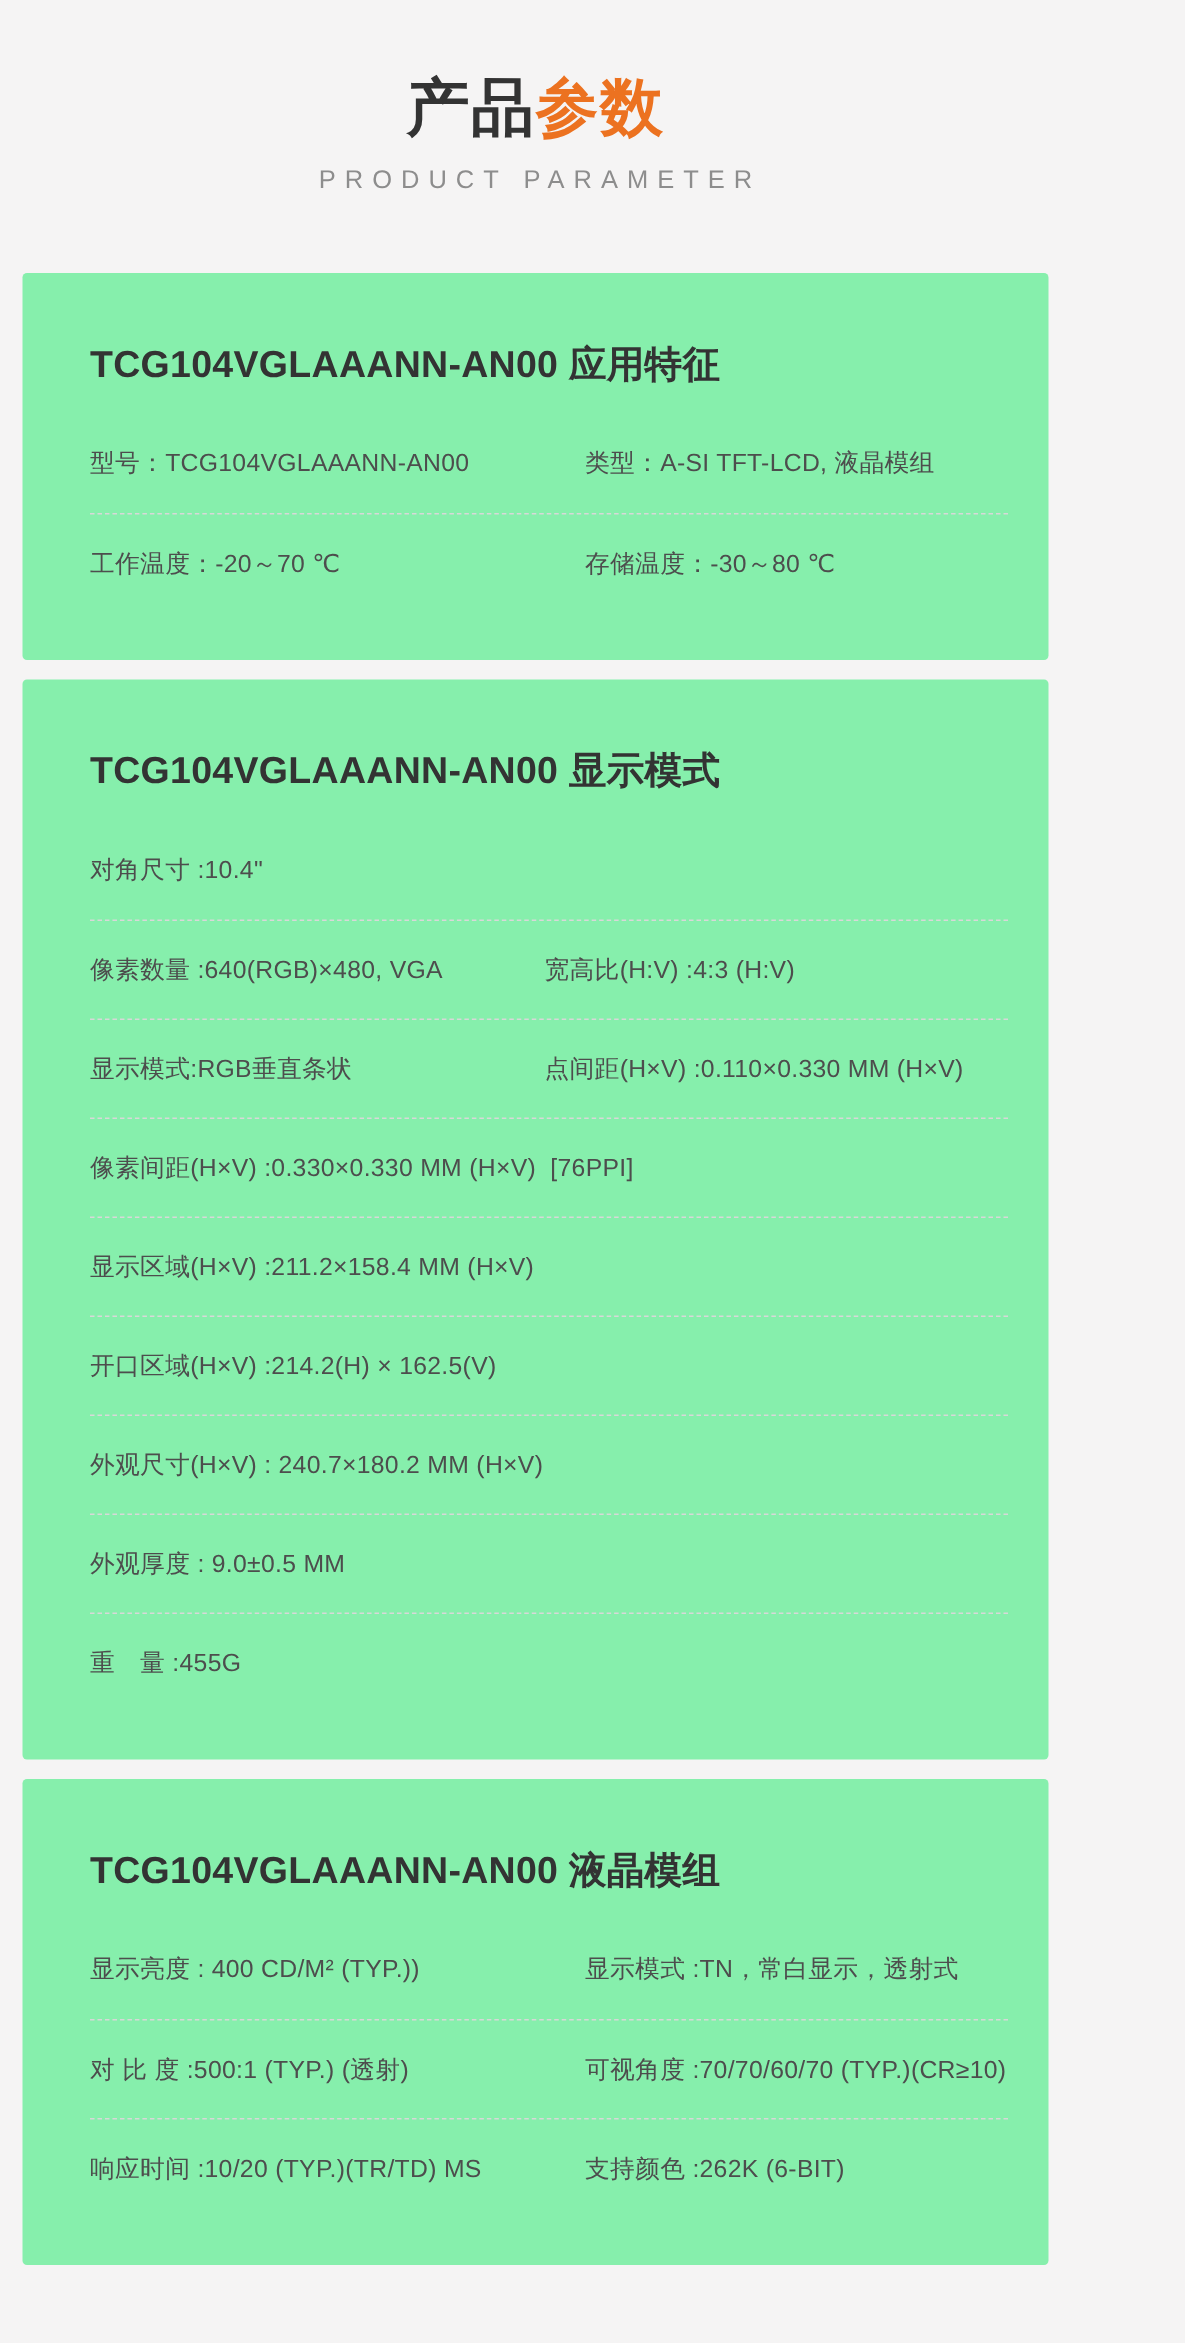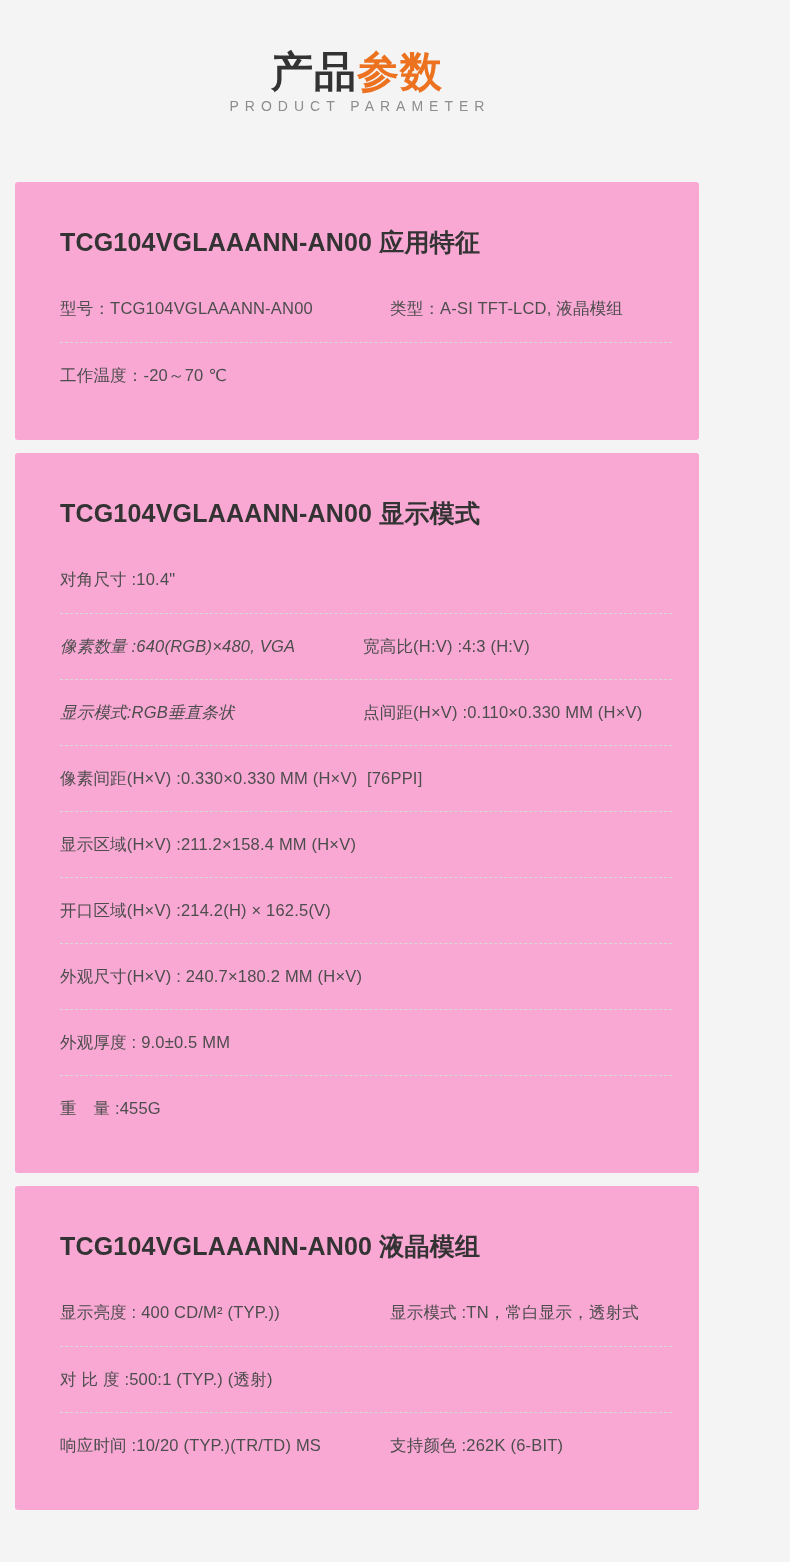--- a/index.html
+++ b/index.html
@@ -24,36 +24,36 @@
   }
   .main-title {
     font-size: 42px;
     line-height: 1.15;
     font-weight: 800;
     color: #333333;
     letter-spacing: 1px;
   }
   .main-title .orange { color: #ec7220; }
   .subtitle {
-    margin-top: 2px;
-    font-size: 14px;
+    margin-top: 14px;
+    font-size: 17px;
     color: #8d8d8d;
     letter-spacing: 6px;
     padding-left: 6px; 
   }
 
   
   .cards {
     padding: 0 15px 0 15px;
     display: flex;
     flex-direction: column;
     gap: 13px;
   }
   .card {
-    background: #f9a8d4;
+    background: #86efac;
     border-radius: 3px;
     padding: 44px 27px 32px 45px;
   }
   .card-title {
     font-size: 25px;
     font-weight: 700;
     color: #333333;
     letter-spacing: 0.2px;
     margin-bottom: 17px;
   }
@@ -64,21 +64,21 @@
   }
   .row + .row { border-top: 1px dashed #d8d8d8; }
   .cell {
     flex: 1 1 auto;
     font-size: 16.5px;
     color: #4d4d4d;
     letter-spacing: 0.2px;
     white-space: pre-wrap;
   }
   .row .cell:first-child:not(:only-child) { flex: 0 0 330px; }
-  .card--struct .row .cell:first-child:not(:only-child) { flex: 0 0 303px; font-style: italic; }
+  .card--struct .row .cell:first-child:not(:only-child) { flex: 0 0 303px; }
 </style>
 </head>
 <body>
 
 <div class="page">
 
   <div class="header">
     <div class="main-title">
       <span>产品</span><span class="orange">参数</span>
     </div>
@@ -89,20 +89,21 @@
 
     <section class="card">
       <h2 class="card-title">TCG104VGLAAANN-AN00 应用特征</h2>
       <div class="rows">
         <div class="row">
           <div class="cell">型号：TCG104VGLAAANN-AN00</div>
           <div class="cell">类型：A-SI TFT-LCD, 液晶模组</div>
         </div>
         <div class="row">
           <div class="cell">工作温度：-20～70 ℃</div>
+          <div class="cell">存储温度：-30～80 ℃</div>
         </div>
       </div>
     </section>
 
     <section class="card card--struct">
       <h2 class="card-title">TCG104VGLAAANN-AN00 显示模式</h2>
       <div class="rows">
         <div class="row">
           <div class="cell">对角尺寸 :10.4"</div>
         </div>
@@ -137,20 +138,21 @@
 
     <section class="card">
       <h2 class="card-title">TCG104VGLAAANN-AN00 液晶模组</h2>
       <div class="rows">
         <div class="row">
           <div class="cell">显示亮度 : 400 CD/M² (TYP.))</div>
           <div class="cell">显示模式 :TN，常白显示，透射式</div>
         </div>
         <div class="row">
           <div class="cell">对 比 度 :500:1 (TYP.) (透射)</div>
+          <div class="cell">可视角度 :70/70/60/70 (TYP.)(CR≥10)</div>
         </div>
         <div class="row">
           <div class="cell">响应时间 :10/20 (TYP.)(TR/TD) MS</div>
           <div class="cell">支持颜色 :262K (6-BIT)</div>
         </div>
       </div>
     </section>
 
   </div>
 </div>

